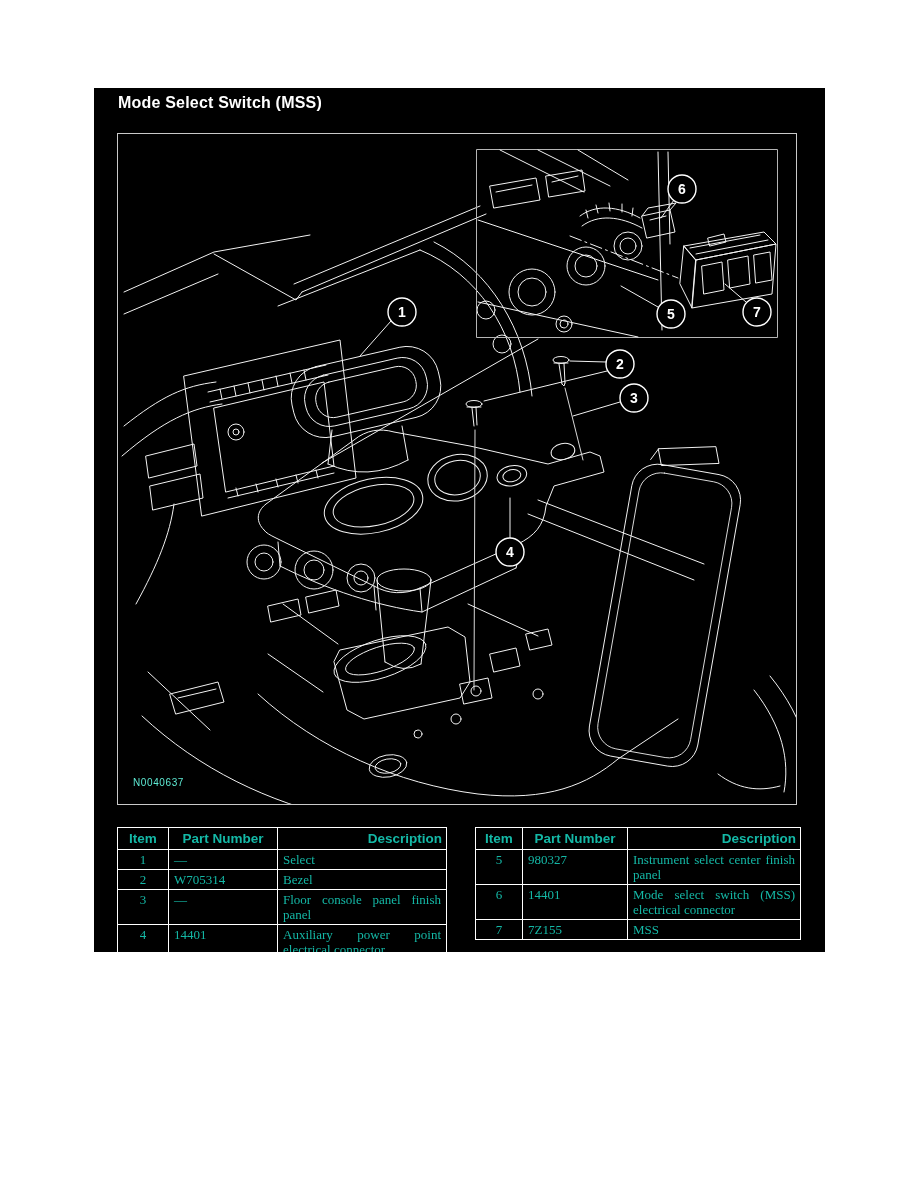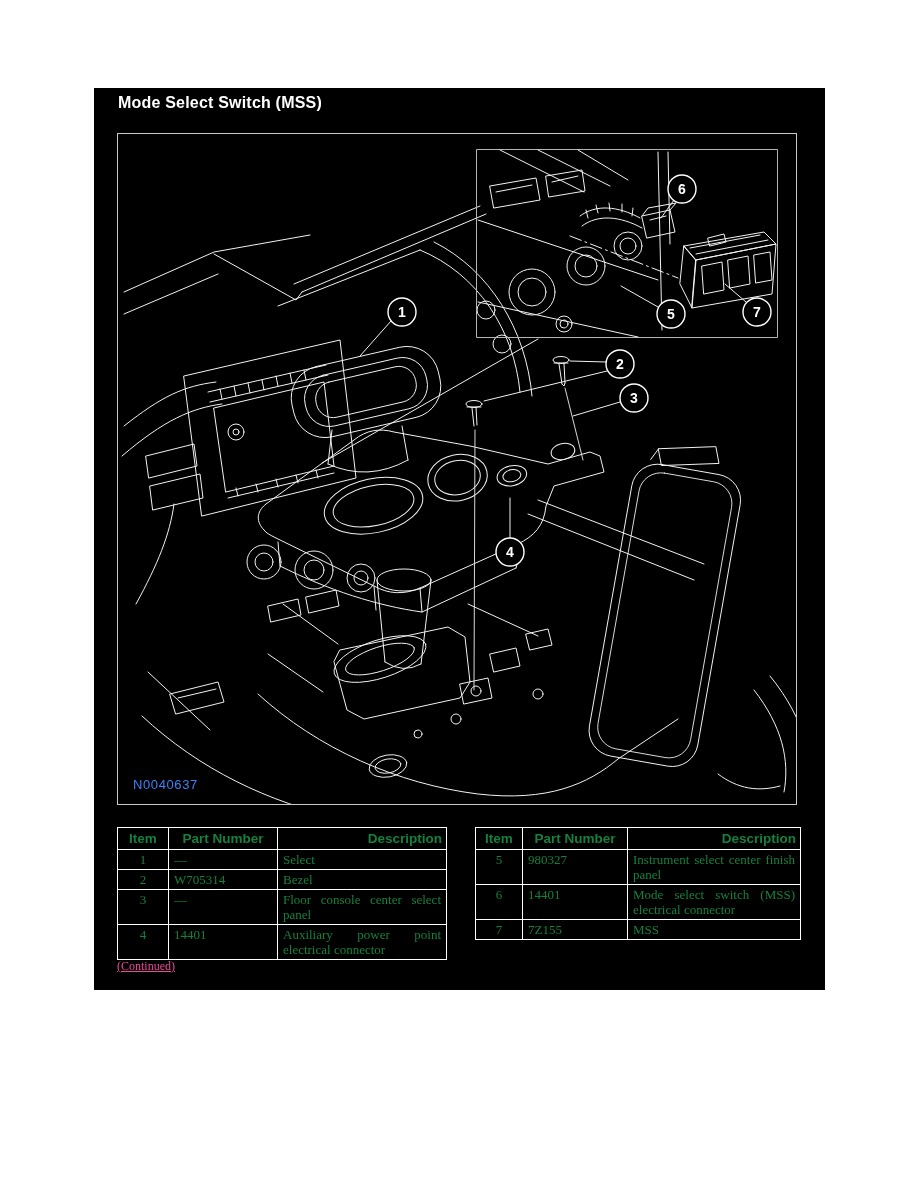--- a/index.html
+++ b/index.html
@@ -1,35 +1,35 @@
 <!DOCTYPE html>
 <html><head>
 <meta charset="utf-8">
 <style>
   html,body{margin:0;padding:0;background:#ffffff;}
-  .page{position:relative;width:918px;height:1188px;background:#ffffff;overflow:hidden;
+  .page{position:relative;width:918px;height:952px;background:#ffffff;overflow:hidden;
         font-family:"Liberation Sans",sans-serif;}
   .panel{position:absolute;left:94px;top:88px;width:731px;height:902px;background:#000;}
   .section-title{position:absolute;left:24px;top:6px;color:#fff;font-size:16px;font-weight:bold;
         letter-spacing:.2px;white-space:nowrap;}
   .figure-box{position:absolute;left:23px;top:45px;width:678px;height:670px;
         border:1px solid #c9c9c9;background:#000;}
-  .figure-label{position:absolute;left:15px;top:643px;color:#3b82f6;font-size:13px;
+  .figure-label{position:absolute;left:15px;top:643px;color:#5eead4;font-size:10px;
         letter-spacing:.6px;}
   svg.diagram{position:absolute;left:0;top:0;}
   svg.diagram *{vector-effect:non-scaling-stroke;}
   .ln{fill:none;stroke:#f2f2f2;stroke-width:1;stroke-linecap:round;stroke-linejoin:round;}
   .ln2{fill:none;stroke:#d9d9d9;stroke-width:1;stroke-linecap:round;stroke-linejoin:round;}
   .callout-circle{fill:#000;stroke:#fff;stroke-width:1.4;}
   .callout-num{fill:#fff;font-family:"Liberation Sans",sans-serif;font-size:14px;font-weight:bold;
         text-anchor:middle;}
   .inset-border{fill:none;stroke:#b5b5b5;stroke-width:1;}
   .dashdot{stroke-dasharray:12 4 2 4;}
 
-  table.parts{position:absolute;border-collapse:collapse;background:#000;color:#15803d;
+  table.parts{position:absolute;border-collapse:collapse;background:#000;color:#14b8a6;
         table-layout:fixed;}
   table.parts th,table.parts td{border:1px solid #fff;overflow:hidden;}
   table.parts th{font-family:"Liberation Sans",sans-serif;font-size:13.5px;font-weight:bold;
         padding:2px 4px;height:17px;}
   table.parts td{font-family:"Liberation Serif",serif;font-size:13px;line-height:15px;
         padding:2px 5px;vertical-align:top;}
   th.h-item{width:42px;text-align:center;}
   th.h-part{width:100px;text-align:center;}
   th.h-desc{text-align:right;padding-left:6px;}
   td.c-item{text-align:center;}
@@ -274,21 +274,21 @@
           <td class="c-desc">Select</td>
         </tr>
         <tr>
           <td class="c-item">2</td>
           <td class="c-part">W705314</td>
           <td class="c-desc">Bezel</td>
         </tr>
         <tr>
           <td class="c-item">3</td>
           <td class="c-part">—</td>
-          <td class="c-desc">Floor console center select panel</td>
+          <td class="c-desc">Floor console panel finish panel</td>
         </tr>
         <tr>
           <td class="c-item">4</td>
           <td class="c-part">14401</td>
           <td class="c-desc">Auxiliary power point electrical connector</td>
         </tr>
       </tbody>
     </table>
 
     <table class="parts t-right" style="left:381px;top:739px;width:326px;">

